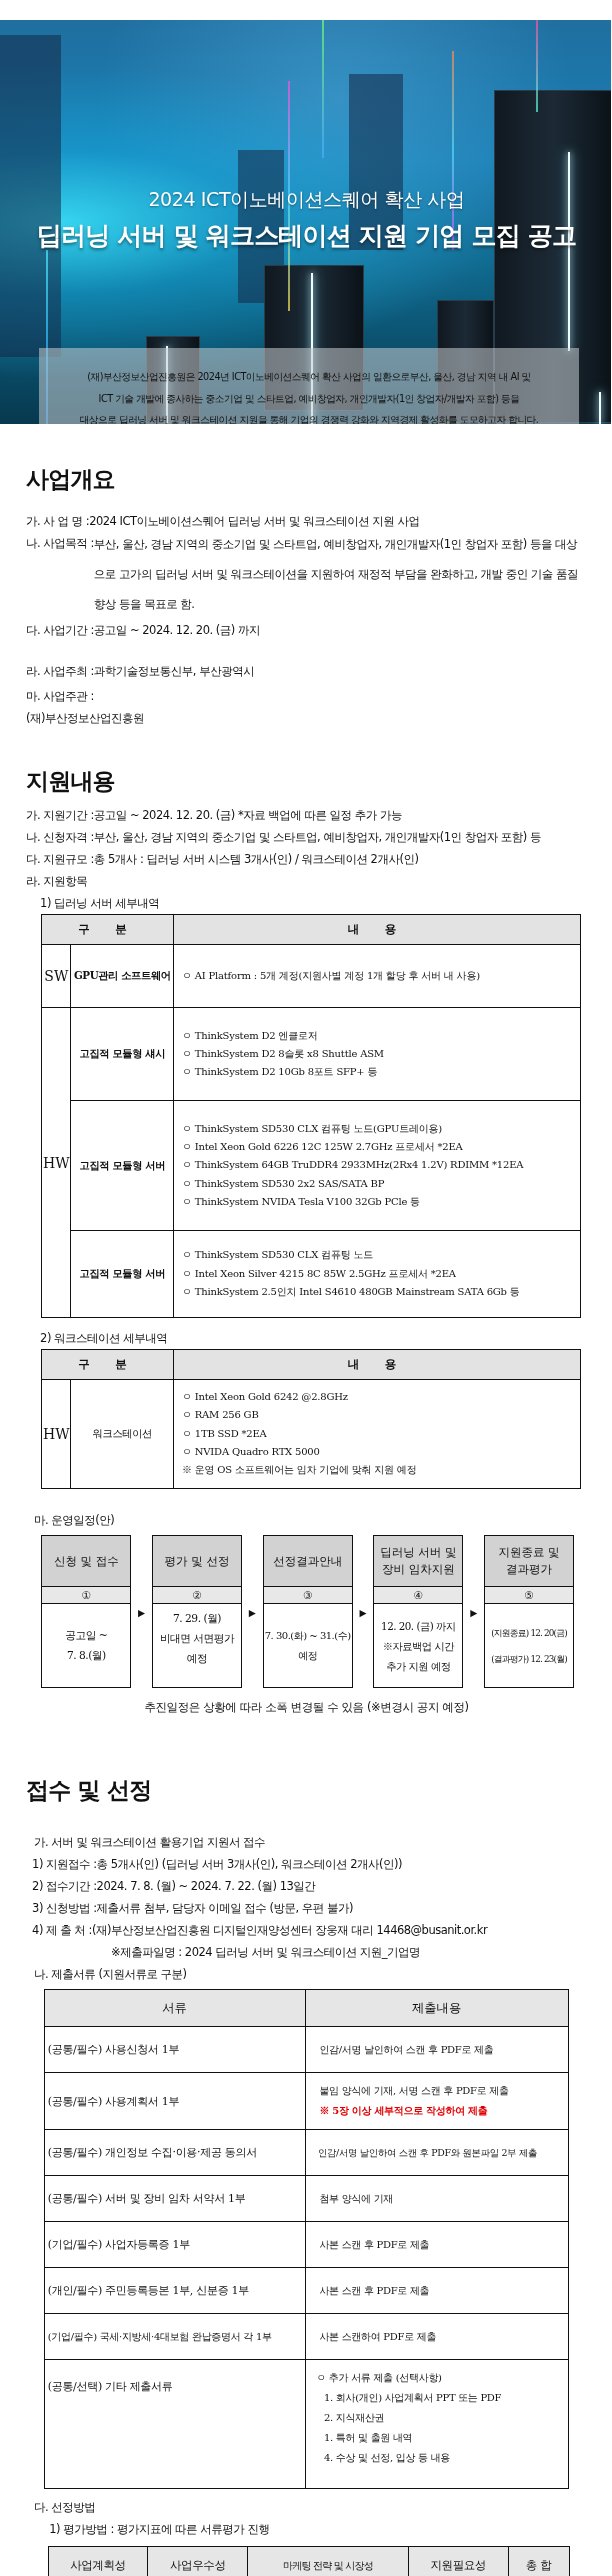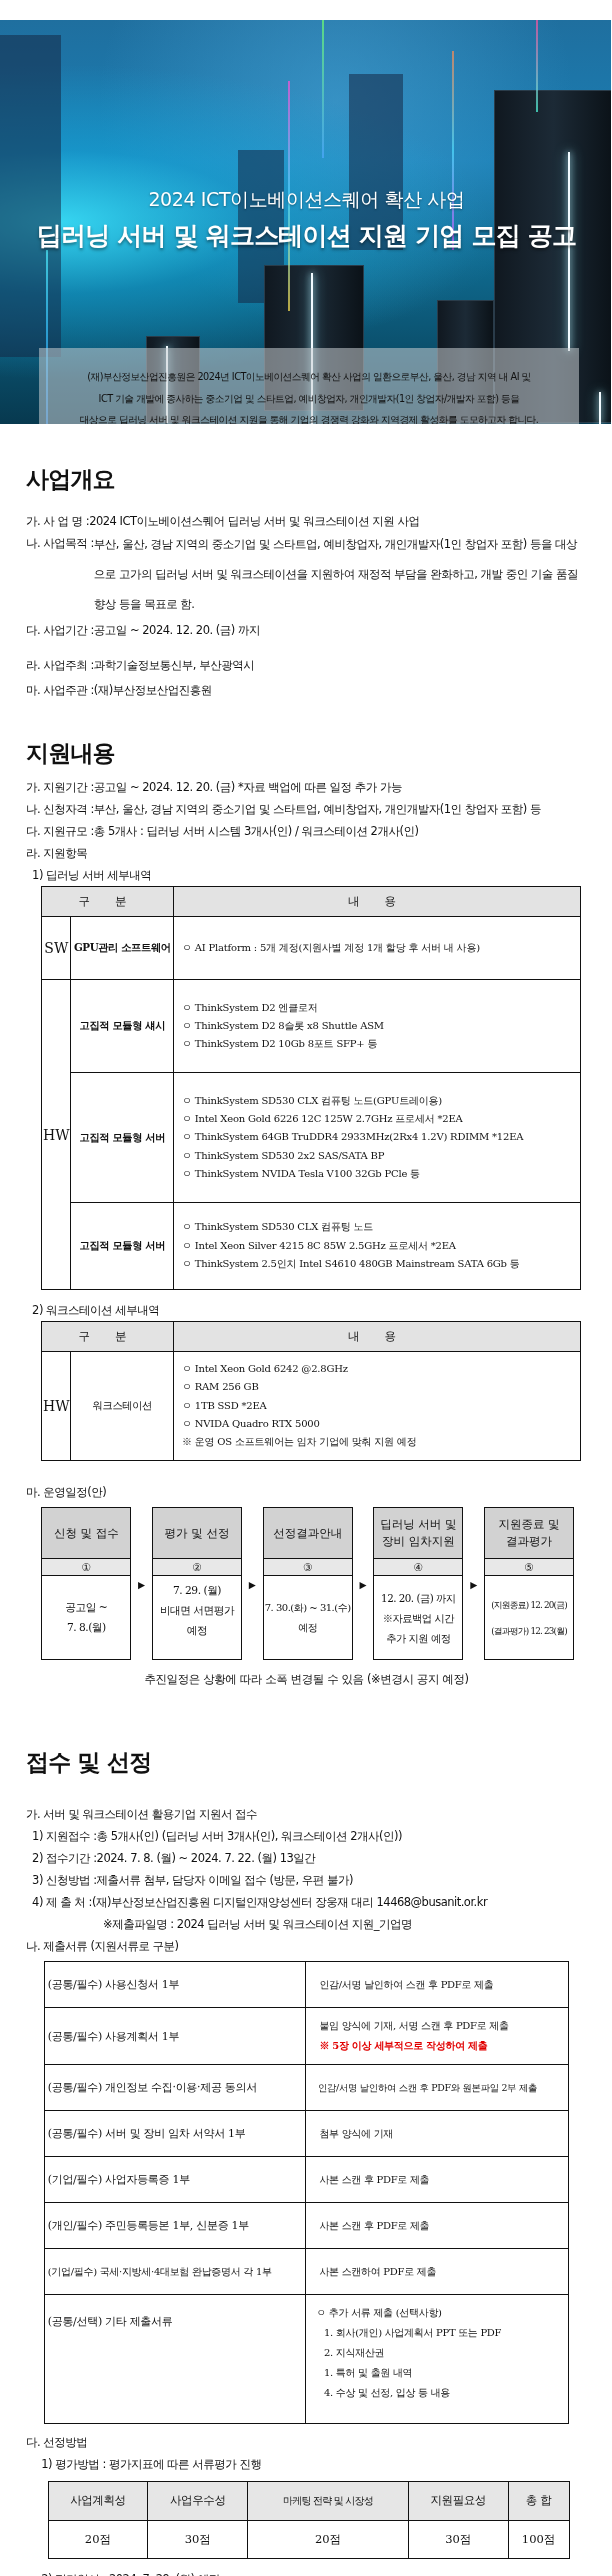--- a/index.html
+++ b/index.html
@@ -21,25 +21,25 @@
   .hero-box { position: absolute; top: 328px; left: 39px; width: 540px; height: 129px; background: rgba(200,205,210,0.55); padding: 18.4px 15.3px 0 15.3px; }
   .hero-box p { color: #111; font-size: 9.7px; line-height: 21.5px; text-align: center; letter-spacing: -0.5px; white-space: nowrap; }
 
   .section { padding: 0 26px; }
   .h2 { font-size: 23px; font-weight: bold; letter-spacing: -0.8px; margin: 0 0 15.3px 0; color: #111; }
   .row { font-size: 11.5px; line-height: 22px; letter-spacing: -0.5px; display: flex; white-space: nowrap; }
   .row .lbl { flex: none; }
   .row .val { white-space: normal; }
   .indent1 { padding-left: 6.1px; }
   .indent2 { padding-left: 15.3px; }
-  .sub { font-size: 11.5px; line-height: 22px; letter-spacing: -0.5px; }
+  .sub { font-size: 11.5px; line-height: 22px; letter-spacing: -0.5px; margin-left: 8px; }
 
   table { border-collapse: collapse; font-family: "DejaVu Serif", serif; }
   .spec { width: 540px; margin-left: 15.3px; border: 1.5px solid #111; font-size: 10px; }
-  .spec th { background: #e3e3e3; font-weight: normal; font-size: 11.5px; height: 30px; border: 0.8px solid #111; letter-spacing: 10.7px; }
+  .spec th { background: #e3e3e3; font-weight: bold; font-size: 11.5px; height: 30px; border: 0.8px solid #111; letter-spacing: 10.7px; }
   .spec td { border: 0.8px solid #111; vertical-align: middle; }
   .spec td.cat { width: 29px; text-align: center; font-size: 14px; }
   .spec td.name { width: 103px; text-align: center; font-weight: bold; font-size: 10.3px; letter-spacing: -0.4px; }
   .spec td.content { padding: 12.3px 0 12.3px 7.7px; }
   .spec td.content div { line-height: 18.4px; letter-spacing: -0.2px; }
 
   .sched { display: flex; align-items: flex-start; margin: 4.6px 0 0 15.3px; }
   .step { width: 90px; border: 1.5px solid #111; flex: none; font-family: "DejaVu Serif", serif; }
   .step .st-title { height: 51px; background: #d2d2d2; display: flex; align-items: center; justify-content: center; text-align: center; font-size: 11.5px; line-height: 17px; border-bottom: 0.8px solid #111; }
   .step .st-num { height: 17px; background: #e8e8e8; text-align: center; font-size: 10.7px; line-height: 17px; border-bottom: 0.8px solid #111; }
@@ -96,25 +96,25 @@
       <span class="val">2024 ICT이노베이션스퀘어 딥러닝 서버 및 워크스테이션 지원 사업</span>
     </div>
   <div class="row">
       <span class="lbl">나. 사업목적 : </span>
       <span class="val" style="line-height:30px;margin-top:-3.8px;">부산, 울산, 경남 지역의 중소기업 및 스타트업, 예비창업자, 개인개발자(1인 창업자 포함) 등을 대상으로 고가의 딥러닝 서버 및 워크스테이션을 지원하여 재정적 부담을 완화하고, 개발 중인 기술 품질향상 등을 목표로 함.</span>
     </div>
   <div class="row">
       <span class="lbl">다. 사업기간 : </span>
       <span class="val">공고일 ~ 2024. 12. 20. (금) 까지</span>
     </div>
-  <div class="row" style="margin-top:13px;">
+  <div class="row" style="margin-top:19px;">
       <span class="lbl">라. 사업주최 : </span>
       <span class="val">과학기술정보통신부, 부산광역시</span>
     </div>
-  <div class="row" style="margin-top:3.1px;">
+  <div class="row" style="margin-top:3.1px;flex-direction:column;">
       <span class="lbl">마. 사업주관 : </span>
       <span class="val">(재)부산정보산업진흥원</span>
     </div>
 </div>
 
 <div class="section" style="padding-top:37px;">
   <h2 class="h2" style="margin-bottom:7.7px;">지원내용</h2>
   <div class="row">
       <span class="lbl">가. 지원기간 : </span>
       <span>공고일 ~ 2024. 12. 20. (금) *자료 백업에 따른 일정 추가 가능</span>
@@ -257,20 +257,24 @@
     </div>
   <div class="row indent1">
       <span class="lbl">4) 제  출  처 : </span>
       <span>(재)부산정보산업진흥원 디지털인재양성센터 장웅재 대리 14468@busanit.or.kr</span>
     </div>
   <div class="sub" style="padding-left:77px;">※제출파일명 : 2024 딥러닝 서버 및 워크스테이션 지원_기업명</div>
   <div class="sub">나. 제출서류 (지원서류로 구분)</div>
 
   <table class="docs">
     <tbody>
+        <tr>
+      <th>서류</th>
+      <th>제출내용</th>
+    </tr>
     <tr>
           <td class="d-name">(공통/필수) 사용신청서 1부</td>
           <td class="d-content">
             <div>인감/서명 날인하여 스캔 후 PDF로 제출</div>
           </td>
         </tr>
     <tr style="height:57px;">
           <td class="d-name">(공통/필수) 사용계획서 1부</td>
           <td class="d-content">
             <div>붙임 양식에 기재, 서명 스캔 후 PDF로 제출</div>

